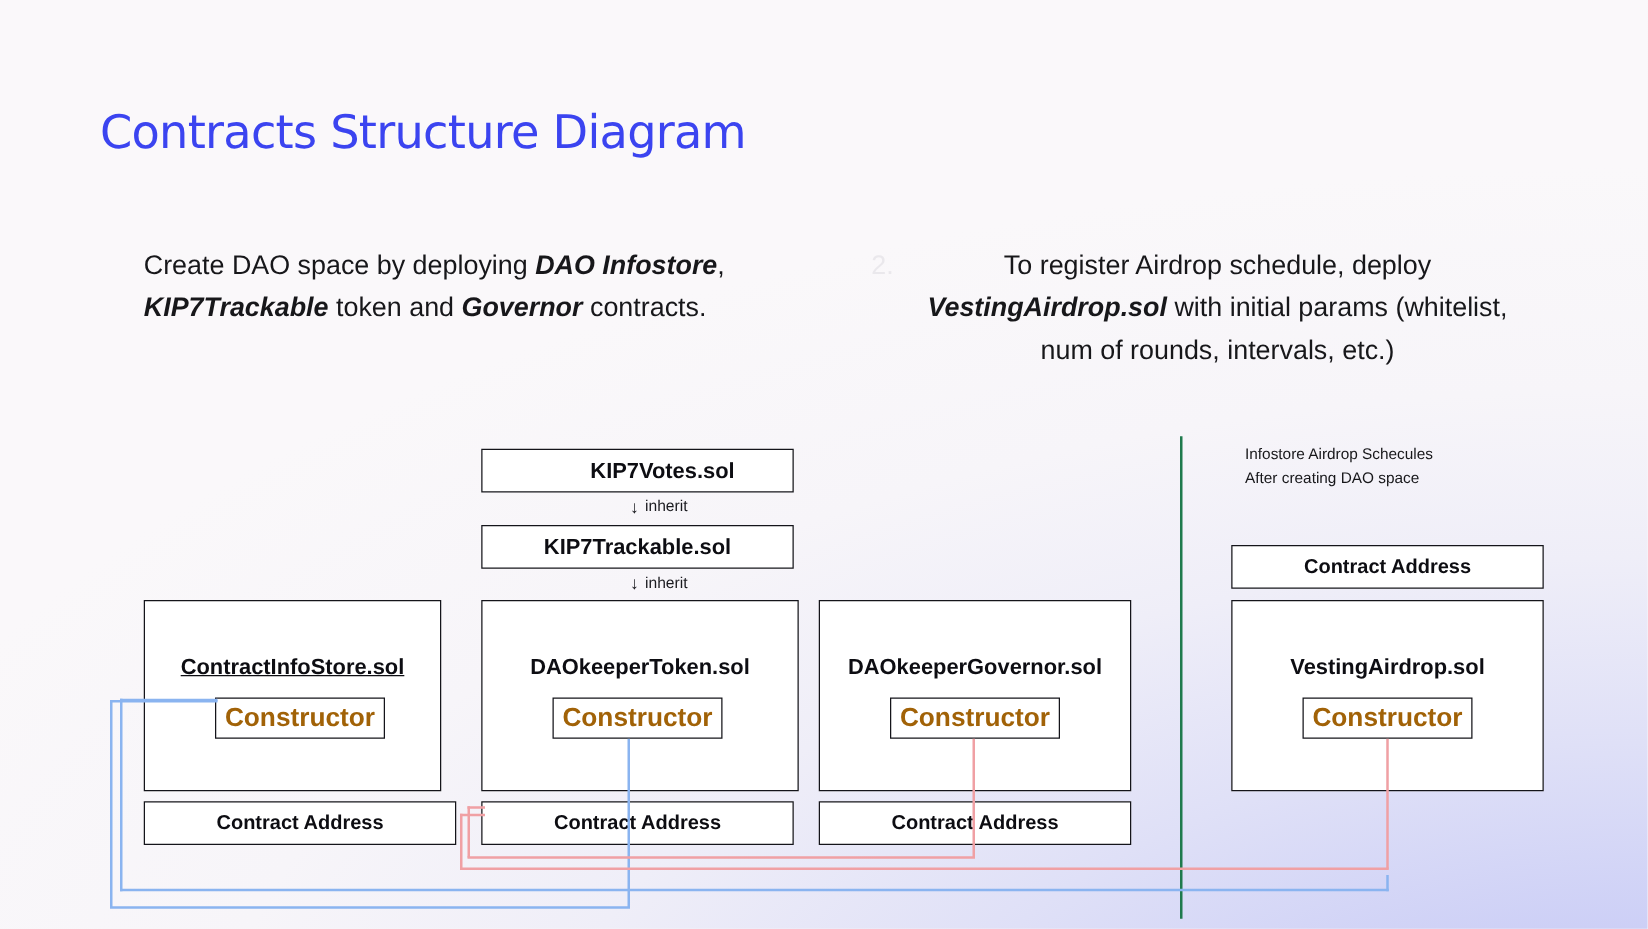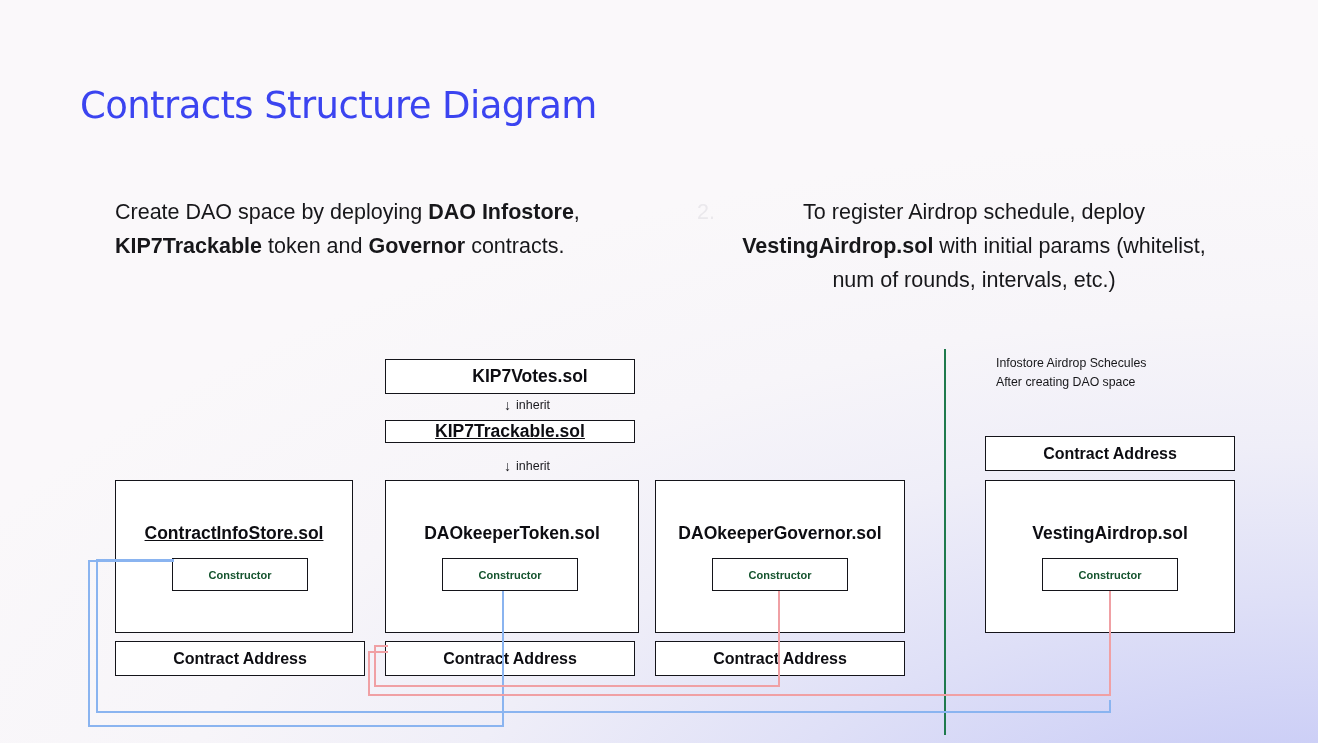--- a/index.html
+++ b/index.html
@@ -19,42 +19,42 @@
     position:absolute; left:80px; top:84px;
     font-size:37px; font-weight:400; letter-spacing:-0.6px;
     color:#3b44f0; white-space:nowrap;
     font-family:"DejaVu Sans", sans-serif;
   }
   
   .para {
     position:absolute; font-size:21.5px; line-height:34px; color:#17171a;
     font-family:"Liberation Sans", sans-serif;
   }
-  .para b { font-weight:700; }
+  .para b { font-weight:700; font-style:italic; }
   #para1 { left:115px; top:195px; width:540px; }
   #para2 { left:724px; top:195px; width:500px;text-align:center; }
   #step2-num {
     position:absolute; left:697px; top:195px;
     font-size:21.5px; line-height:34px; color:#eae8ec; font-weight:400;
   }
   
   .box {
     position:absolute; box-sizing:border-box;
     background:#ffffff; border:1.6px solid #14141a;
     display:flex; align-items:center; justify-content:center;
     font-weight:700; color:#0d0d12;
     font-family:"Liberation Sans", sans-serif;
   }
   .box.tall { align-items:flex-start; padding-top:42px; }
   .title-only { font-size:17.5px; }
   .ctor {
     position:absolute; box-sizing:border-box;
     background:#ffffff; border:1.6px solid #14141a;
     display:flex; align-items:center; justify-content:center;
-    font-weight:700; font-size:11px; color:#14532d;
+    font-weight:700; font-size:21px; color:#a16207;
   }
   .addr { font-size:16px; }
   .inherit {
     position:absolute; display:flex; align-items:center; gap:5px;
     font-size:12.5px; color:#1a1a1f; font-weight:400;
   }
   .arrow-glyph { font-size:14px; line-height:1; color:#1a1a1f; }
   
   #note {
     position:absolute; left:996px; top:354px;
@@ -79,21 +79,21 @@
   <div class="para" id="para1">Create DAO space by deploying <b>DAO Infostore</b>, <b>KIP7Trackable</b> token and <b>Governor</b> contracts.</div>
   <div class="para" id="para2">To register Airdrop schedule, deploy <b>VestingAirdrop.sol</b> with initial params (whitelist, num of rounds, intervals, etc.)</div>
 
   <div class="box title-only" style="left:385px; top:359px; width:250px; height:35px;padding-left:40px;">KIP7Votes.sol</div>
 
   <div class="inherit" style="left:504px; top:398px;">
     <span class="arrow-glyph">↓</span>
     <span>inherit</span>
   </div>
 
-  <div class="box title-only" style="left:385px; top:420px; width:250px; height:23px;text-decoration:underline;">KIP7Trackable.sol</div>
+  <div class="box title-only" style="left:385px; top:420px; width:250px; height:35px;">KIP7Trackable.sol</div>
 
   <div class="inherit" style="left:504px; top:459px;">
     <span class="arrow-glyph">↓</span>
     <span>inherit</span>
   </div>
 
   <div class="box tall title-only" style="left:115px; top:480px; width:238px; height:153px;text-decoration:underline;">ContractInfoStore.sol</div>
   <div class="ctor" style="left:172px; top:558px; width:136px; height:33px;">Constructor</div>
   <div class="box addr" style="left:115px; top:641px; width:250px; height:35px;">Contract Address</div>
 

